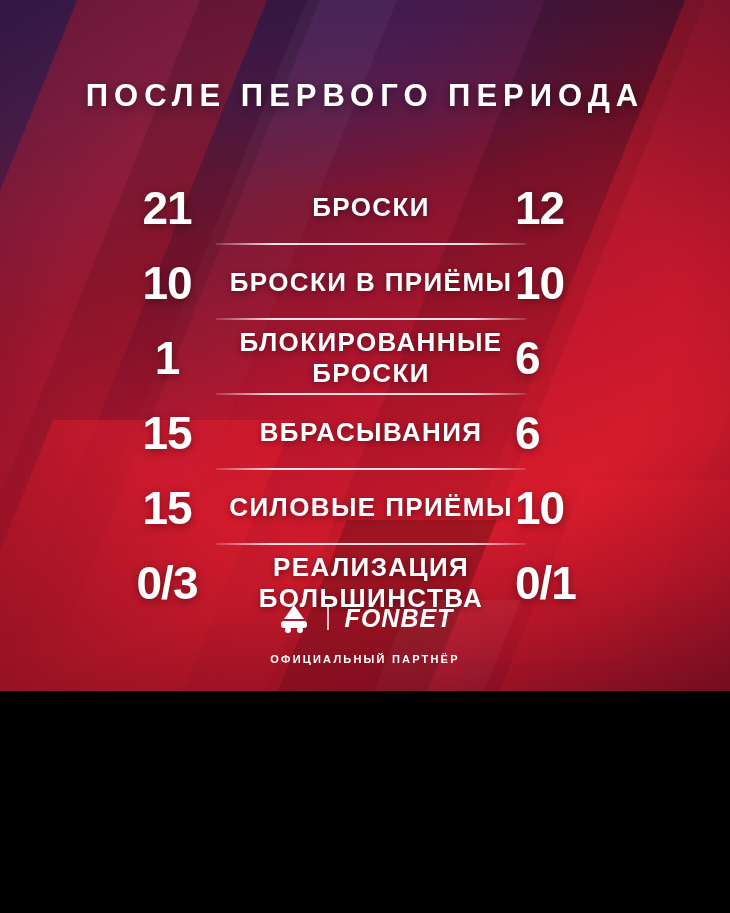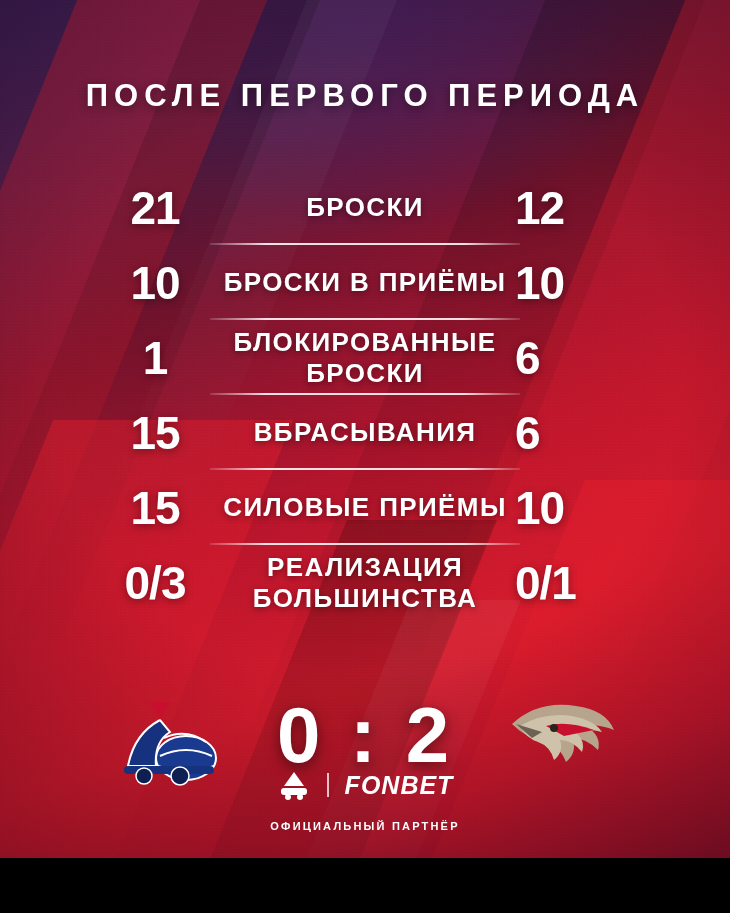--- a/index.html
+++ b/index.html
@@ -9,21 +9,21 @@
   }
   body {
     width: 730px;
     height: 913px;
     overflow: hidden;
     font-family: "Liberation Sans", sans-serif;
   }
   .poster {
     position: relative;
     width: 730px;
-    height: 858px;
+    height: 691px;
     overflow: hidden;
     background:
       radial-gradient(ellipse 60% 40% at 50% 0%, rgba(70,30,90,0.85), rgba(70,30,90,0) 70%),
       linear-gradient(160deg, #3a1f56 0%, #4a1f4e 14%, #7e1430 34%, #b8152c 55%, #d41b2c 72%, #c2152a 86%, #8a1026 100%);
   }
   
   .bg-shapes {
     position: absolute;
     inset: 0;
     overflow: hidden;
@@ -70,21 +70,21 @@
     color: #ffffff;
     font-size: 31px;
     font-weight: bold;
     letter-spacing: 6px;
     text-shadow: 0 3px 10px rgba(0,0,0,.45);
   }
 
   .stats {
     position: absolute;
     top: 170px;
-    left: 0;
+    left: 12px;
     right: 0;
   }
   .stat-row {
     position: relative;
     display: flex;
     align-items: center;
     justify-content: space-between;
     height: 75px;
     padding: 0 95px;
     box-sizing: border-box;

